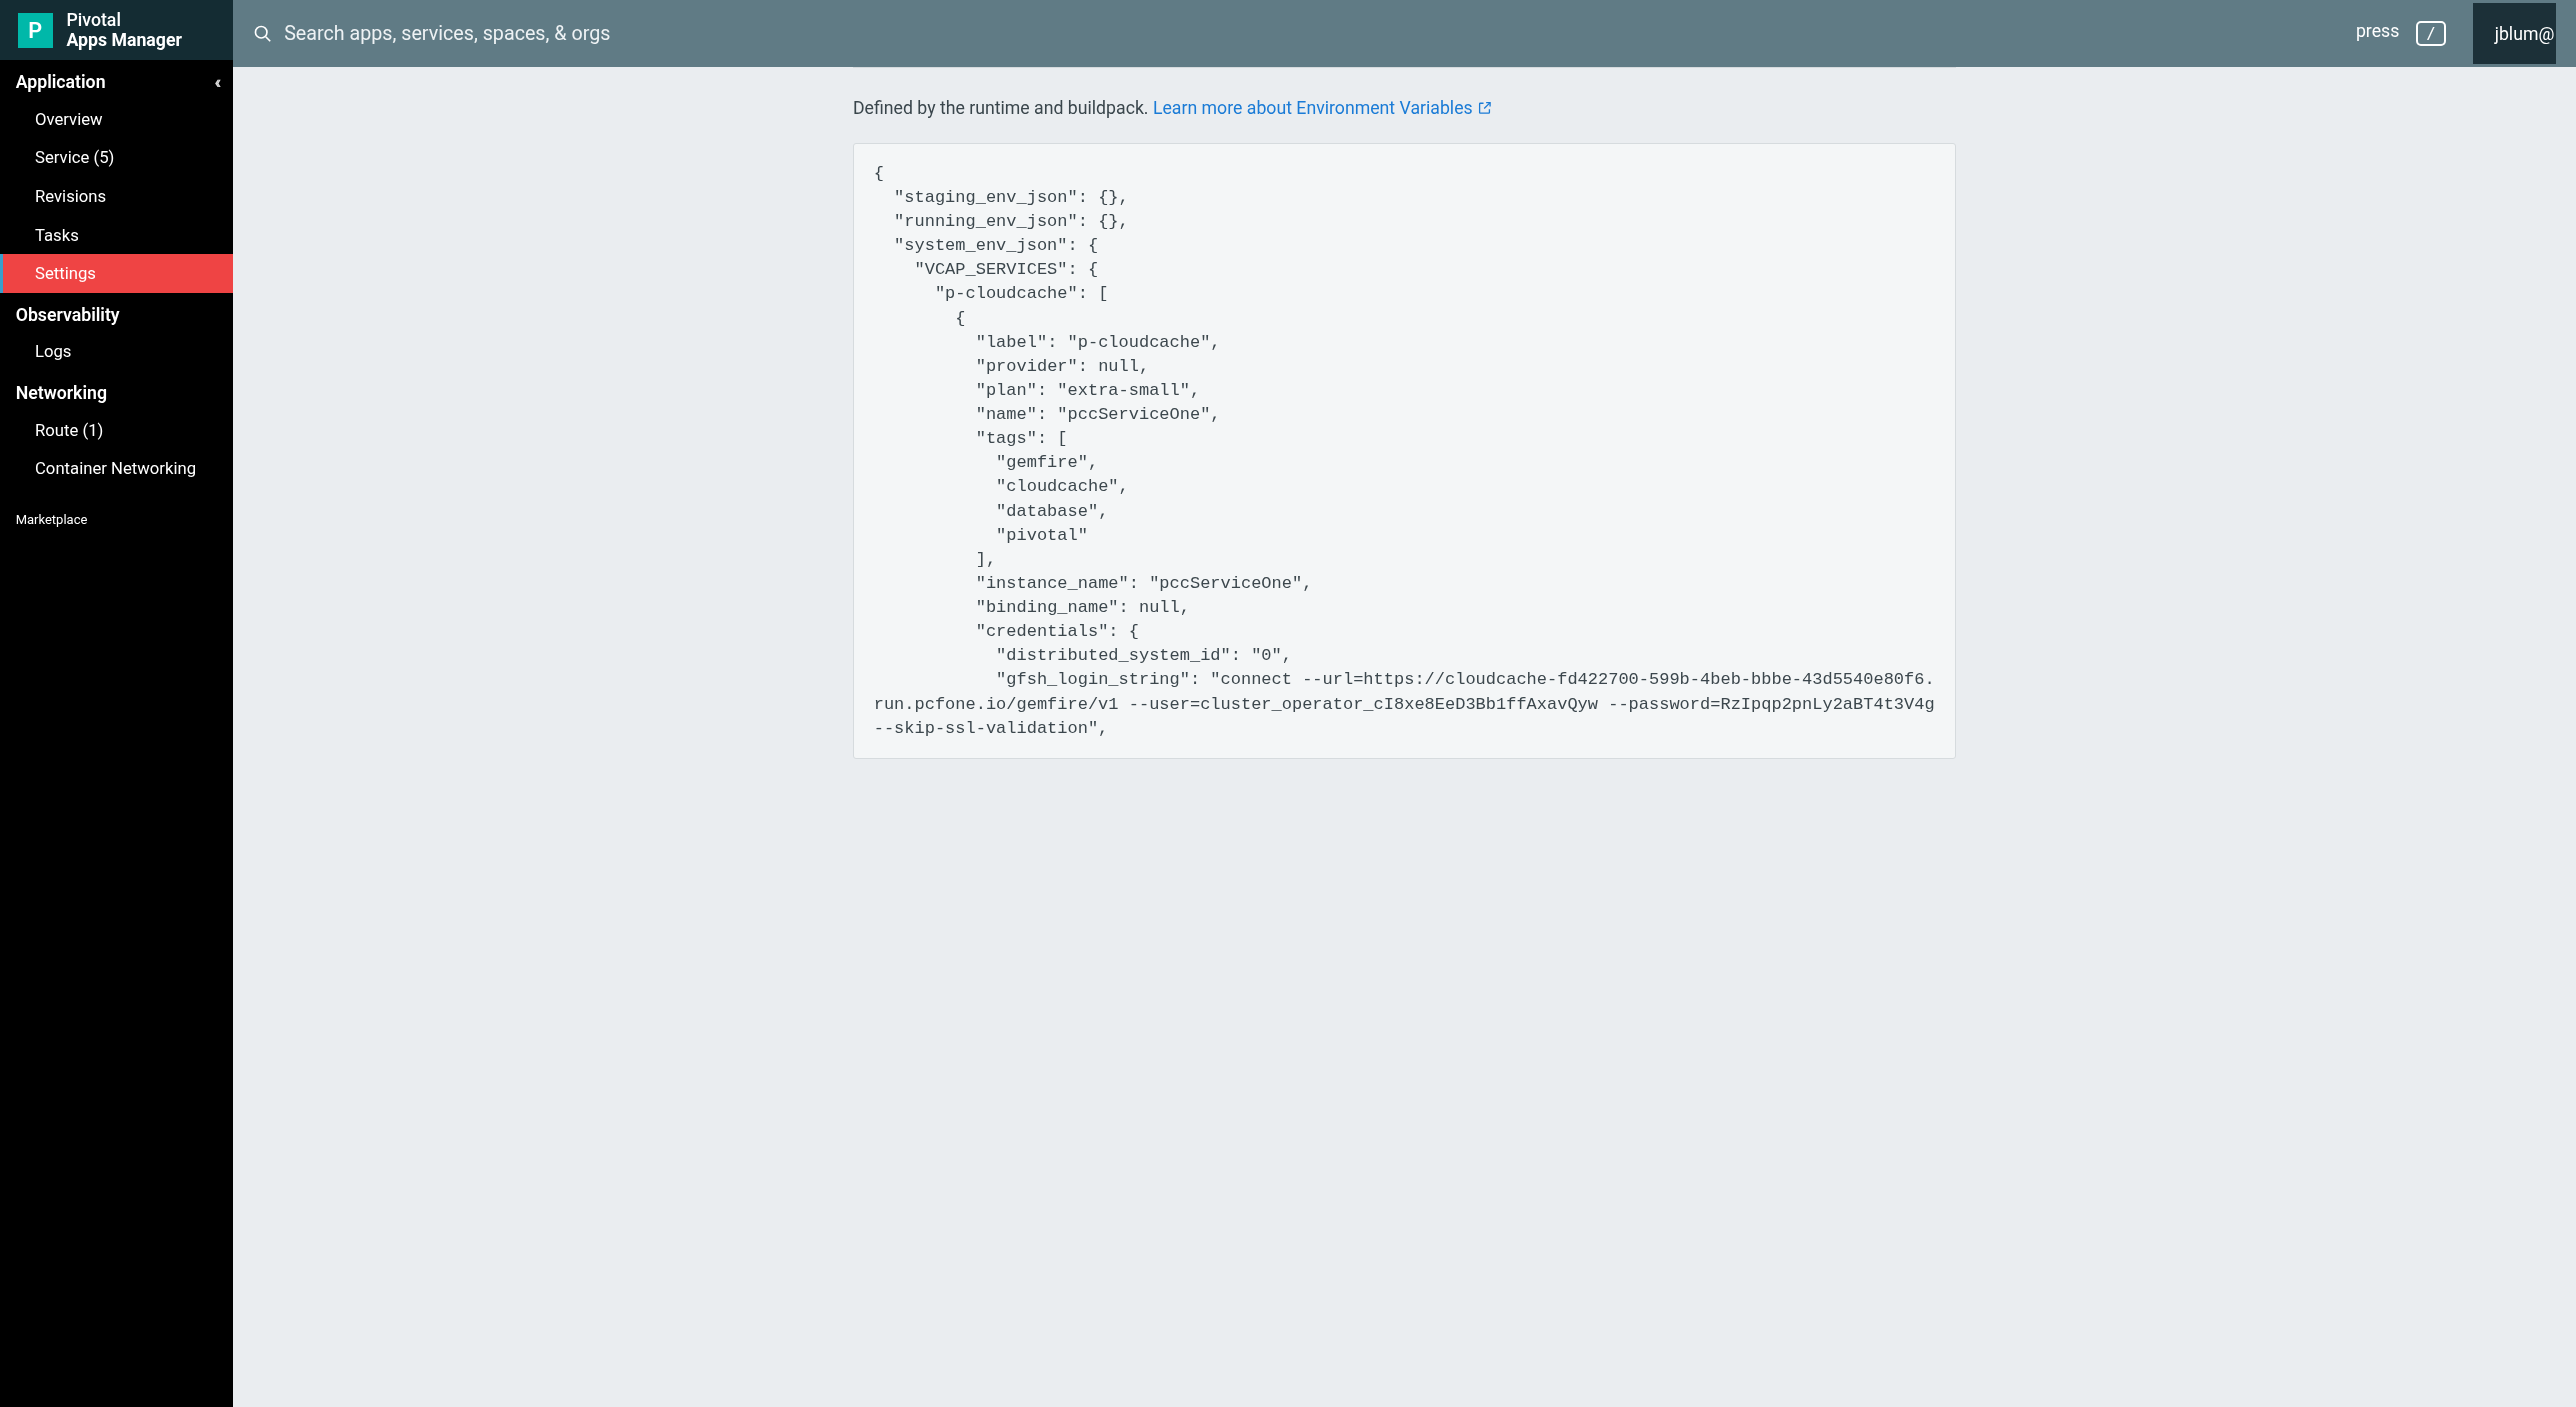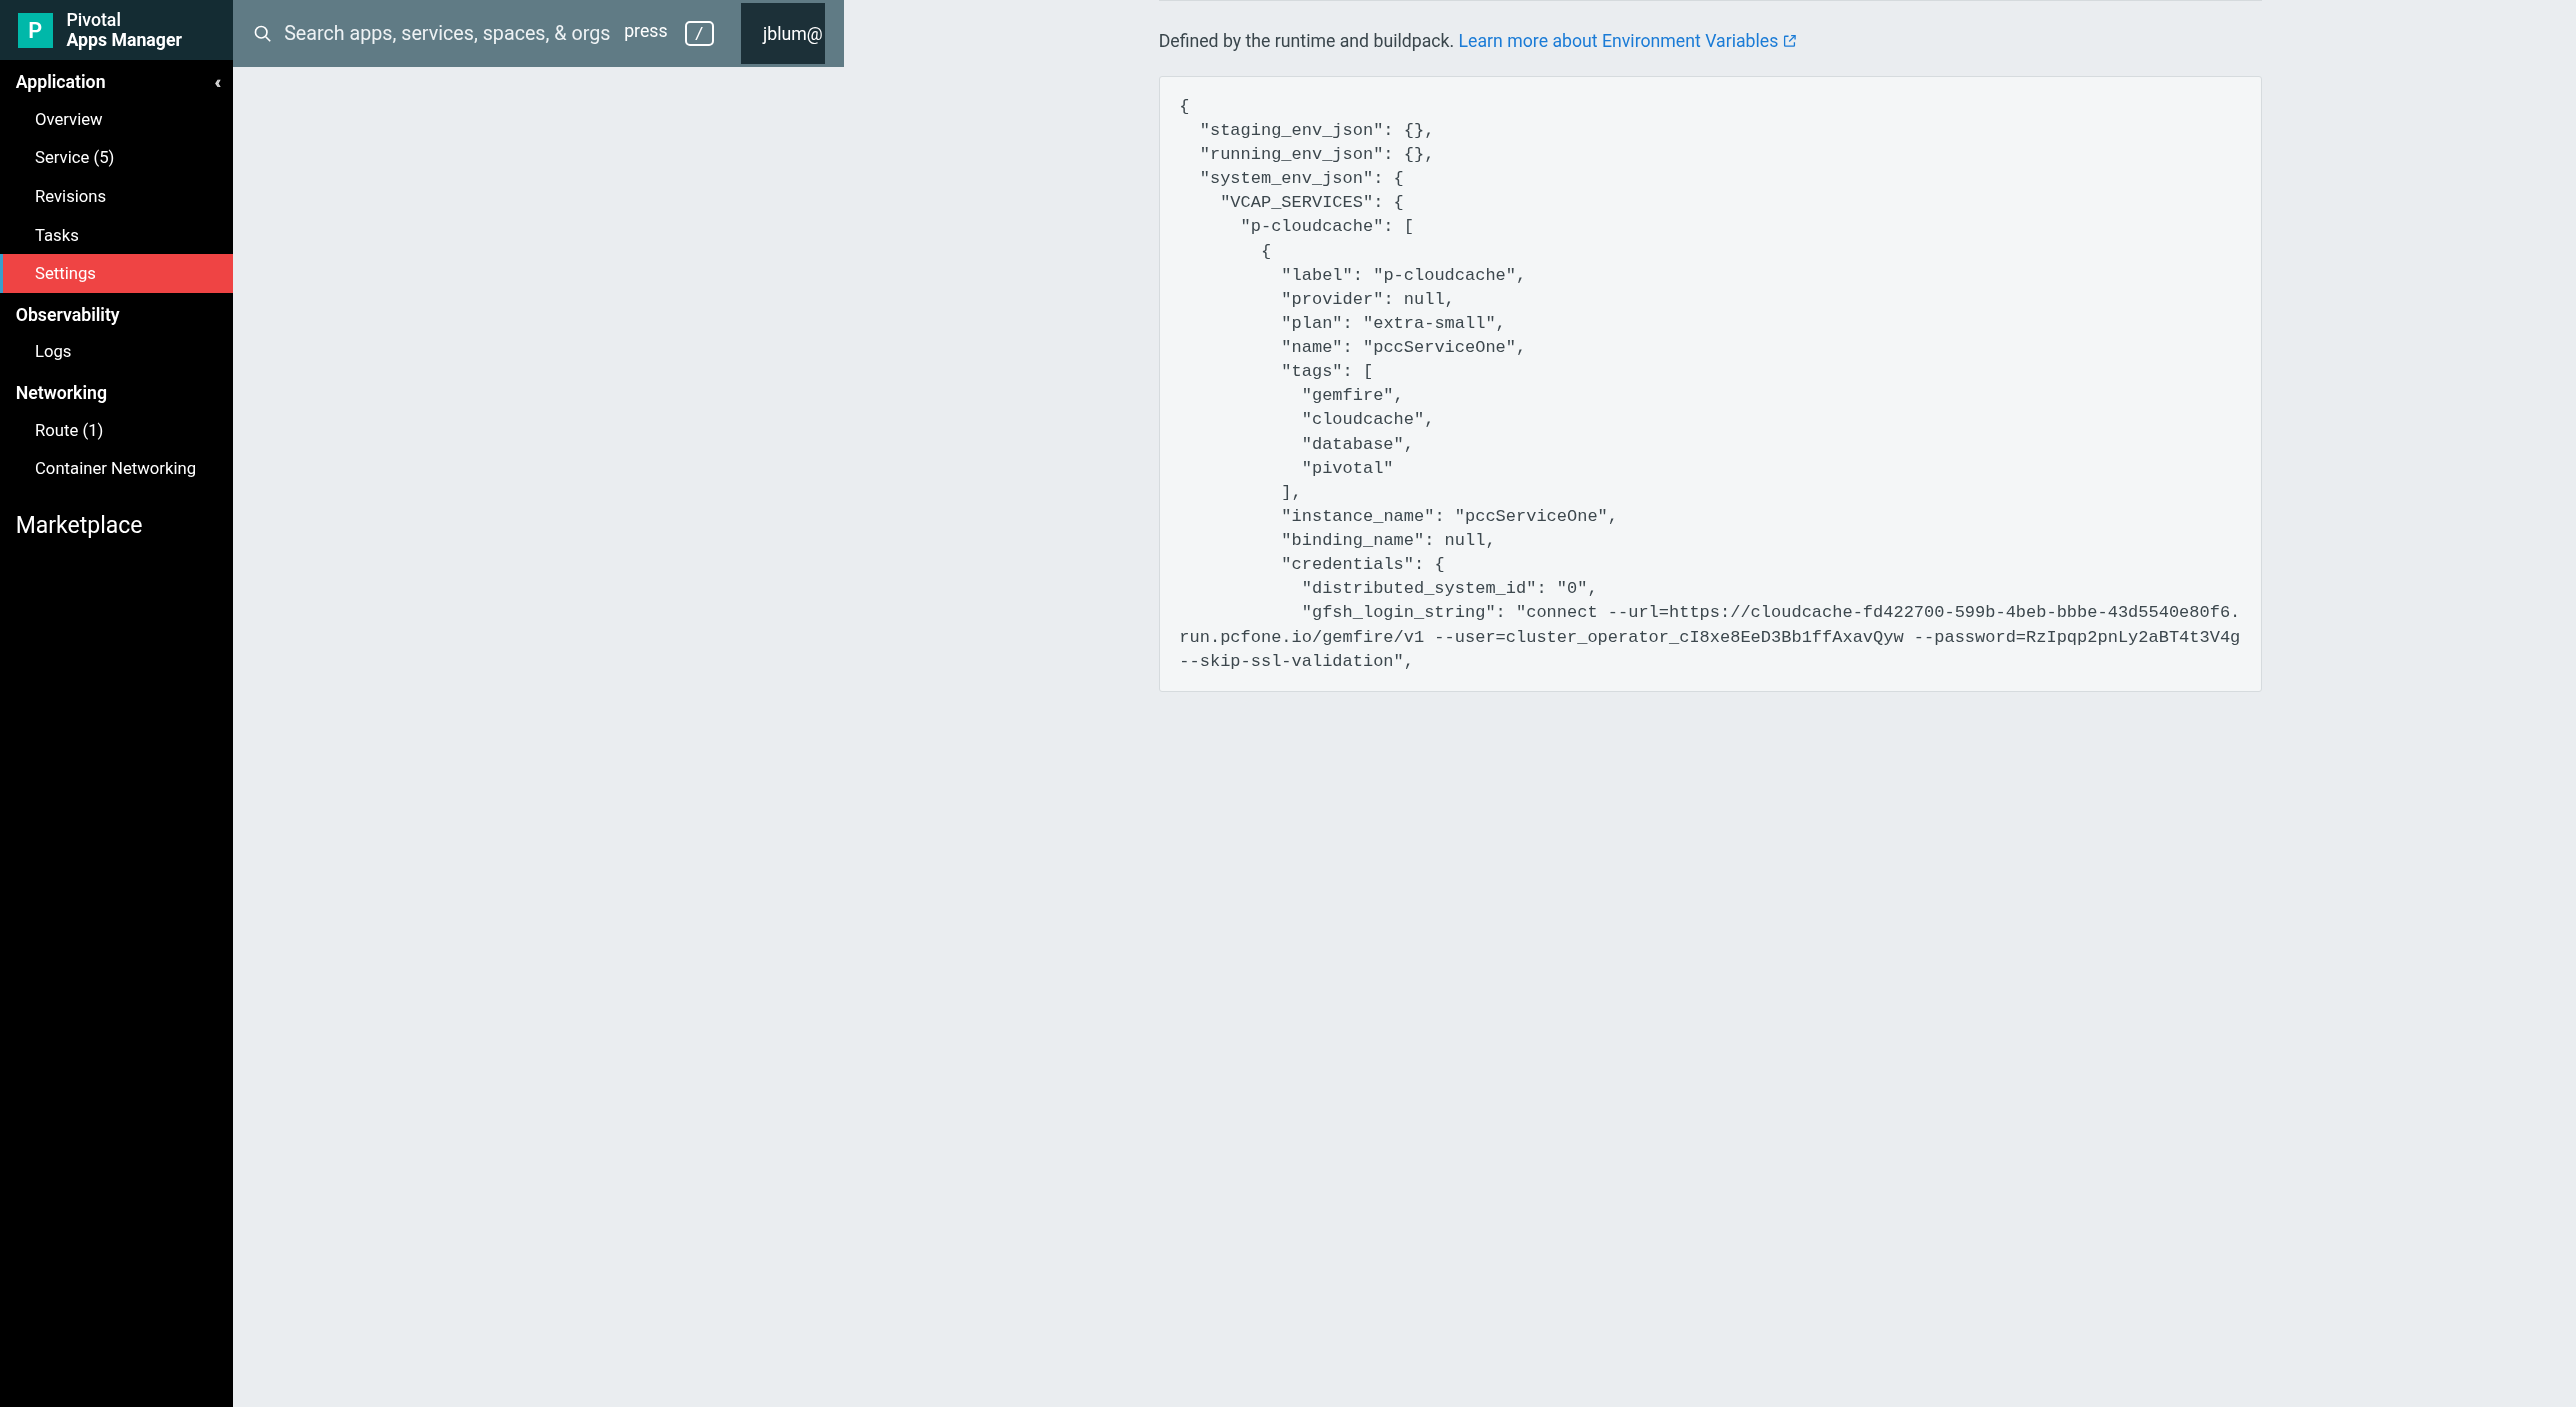--- a/index.html
+++ b/index.html
@@ -68,29 +68,30 @@
     color: #fff;
     cursor: pointer;
   }
   .nav-item.active {
     background: #ef4444;
     border-left: 3px solid #3a9ecb;
     padding-left: 32px;
   }
   .nav-top-item {
     padding: 11.8px 15.7px 7.9px 15.7px;
-    font-size: 23px;
+    font-size: 13px;
     font-weight: 400;
     cursor: pointer;
   }
 
   
   .main {
     flex: 1;
     display: flex;
+    flex-direction: column;
     min-width: 0;
   }
   .topbar {
     height: 67px;
     background: #607b85;
     display: flex;
     align-items: center;
     padding: 0 19.7px;
     color: #fff;
     gap: 13.8px;

